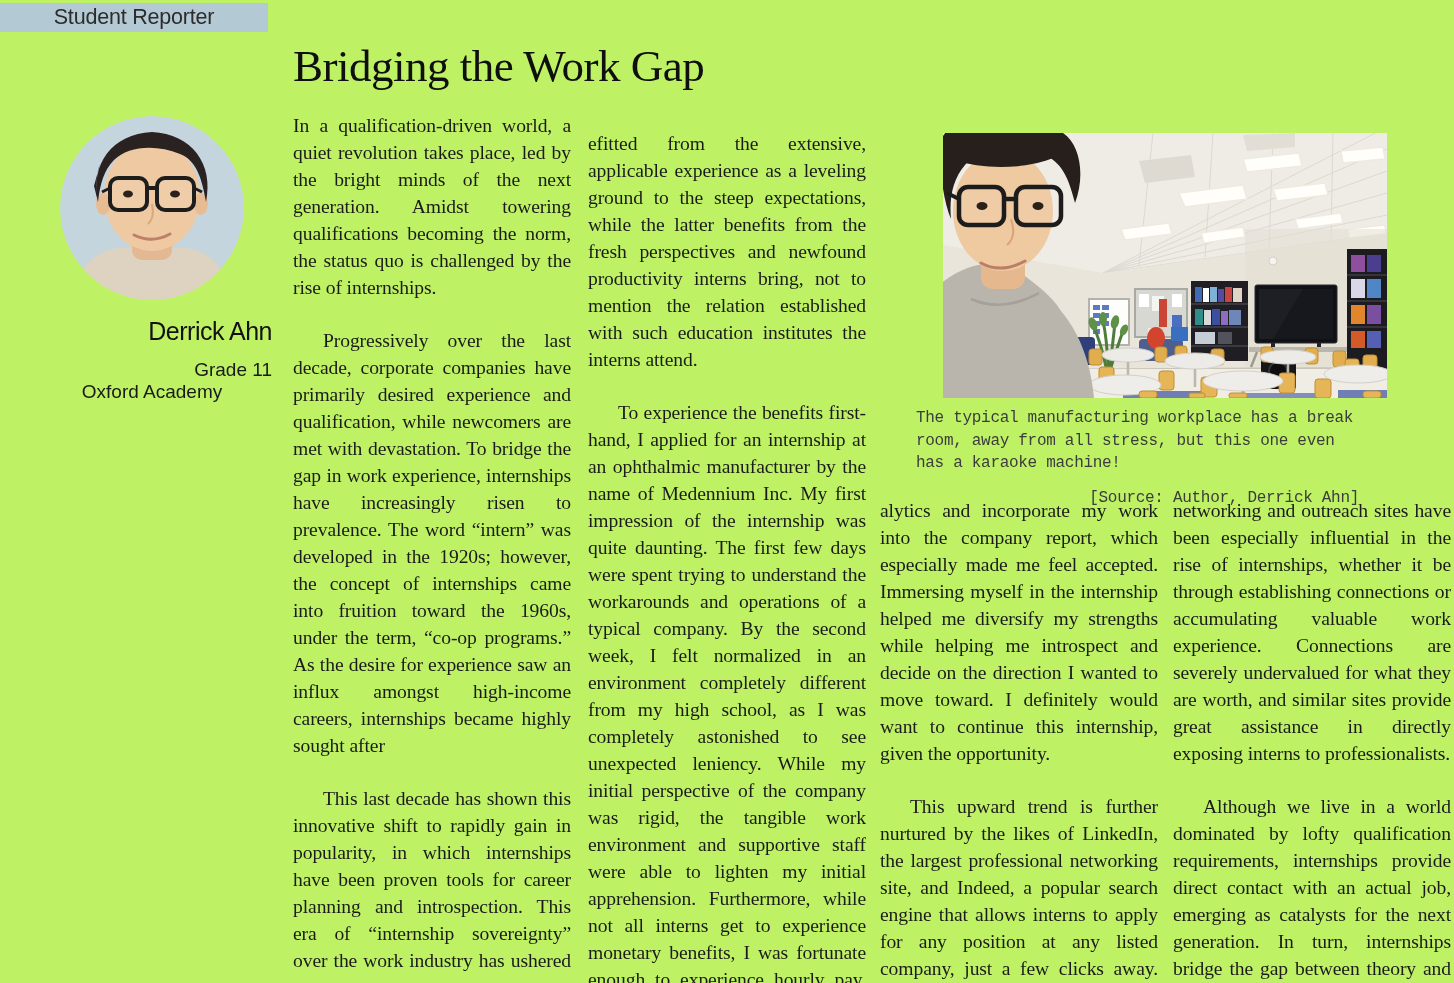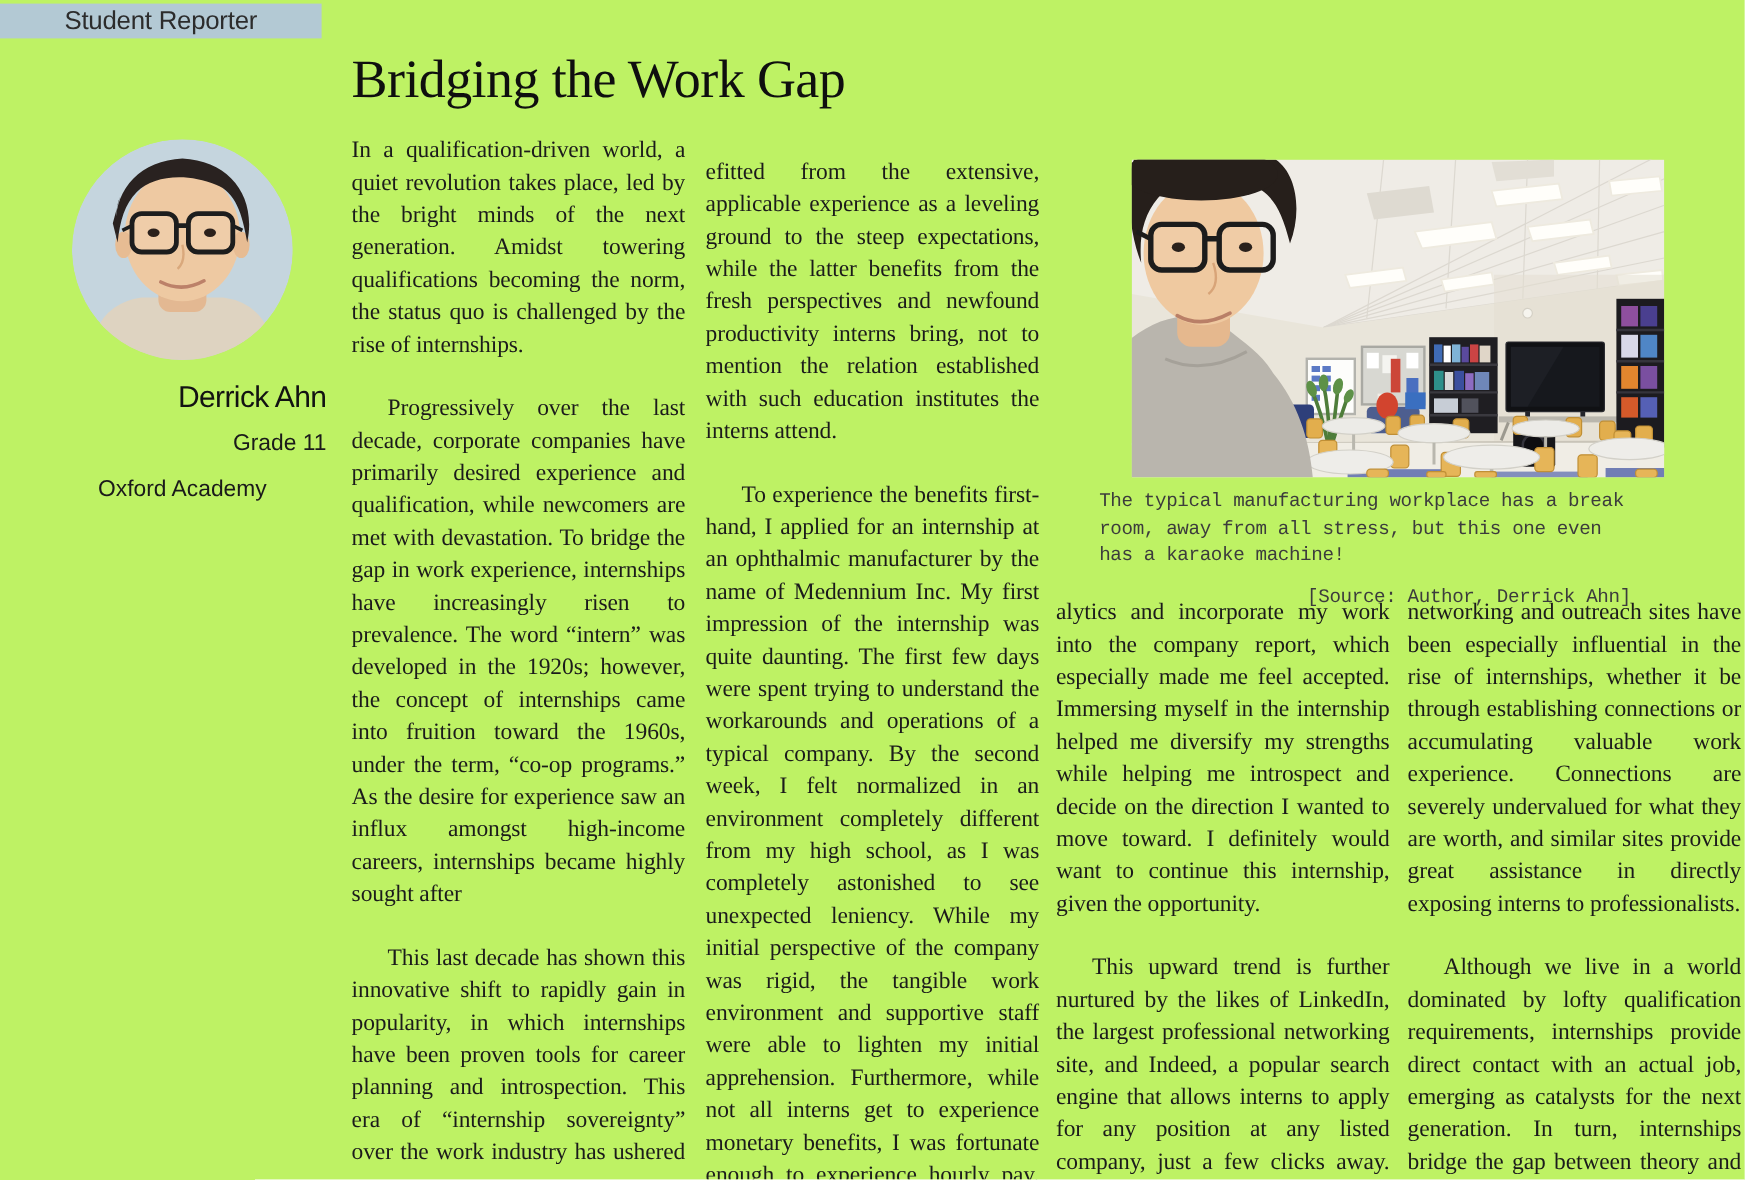--- a/index.html
+++ b/index.html
@@ -49,21 +49,21 @@
   }
   .avatar { width: 184px; height: 184px; margin: 0 auto; }
   .author-name {
     margin-top: 17px;
     font-size: 25px;
     color: #121212;
     letter-spacing: -0.5px;
     text-align: right;
   }
   .author-grade { margin-top: 13px; font-size: 19px; color: #1a1a1a; text-align: right; }
-  .author-school { margin-top: 16px; font-size: 19px; color: #1a1a1a; }
+  .author-school { margin-top: 0; font-size: 19px; color: #1a1a1a; }
   
   .col {
     position: absolute;
     width: 278px;
     text-align: justify;
     font-size: 19.6px;
     line-height: 27px;
     letter-spacing: -0.1px;
     color: #1b1b1b;
     overflow: hidden;

